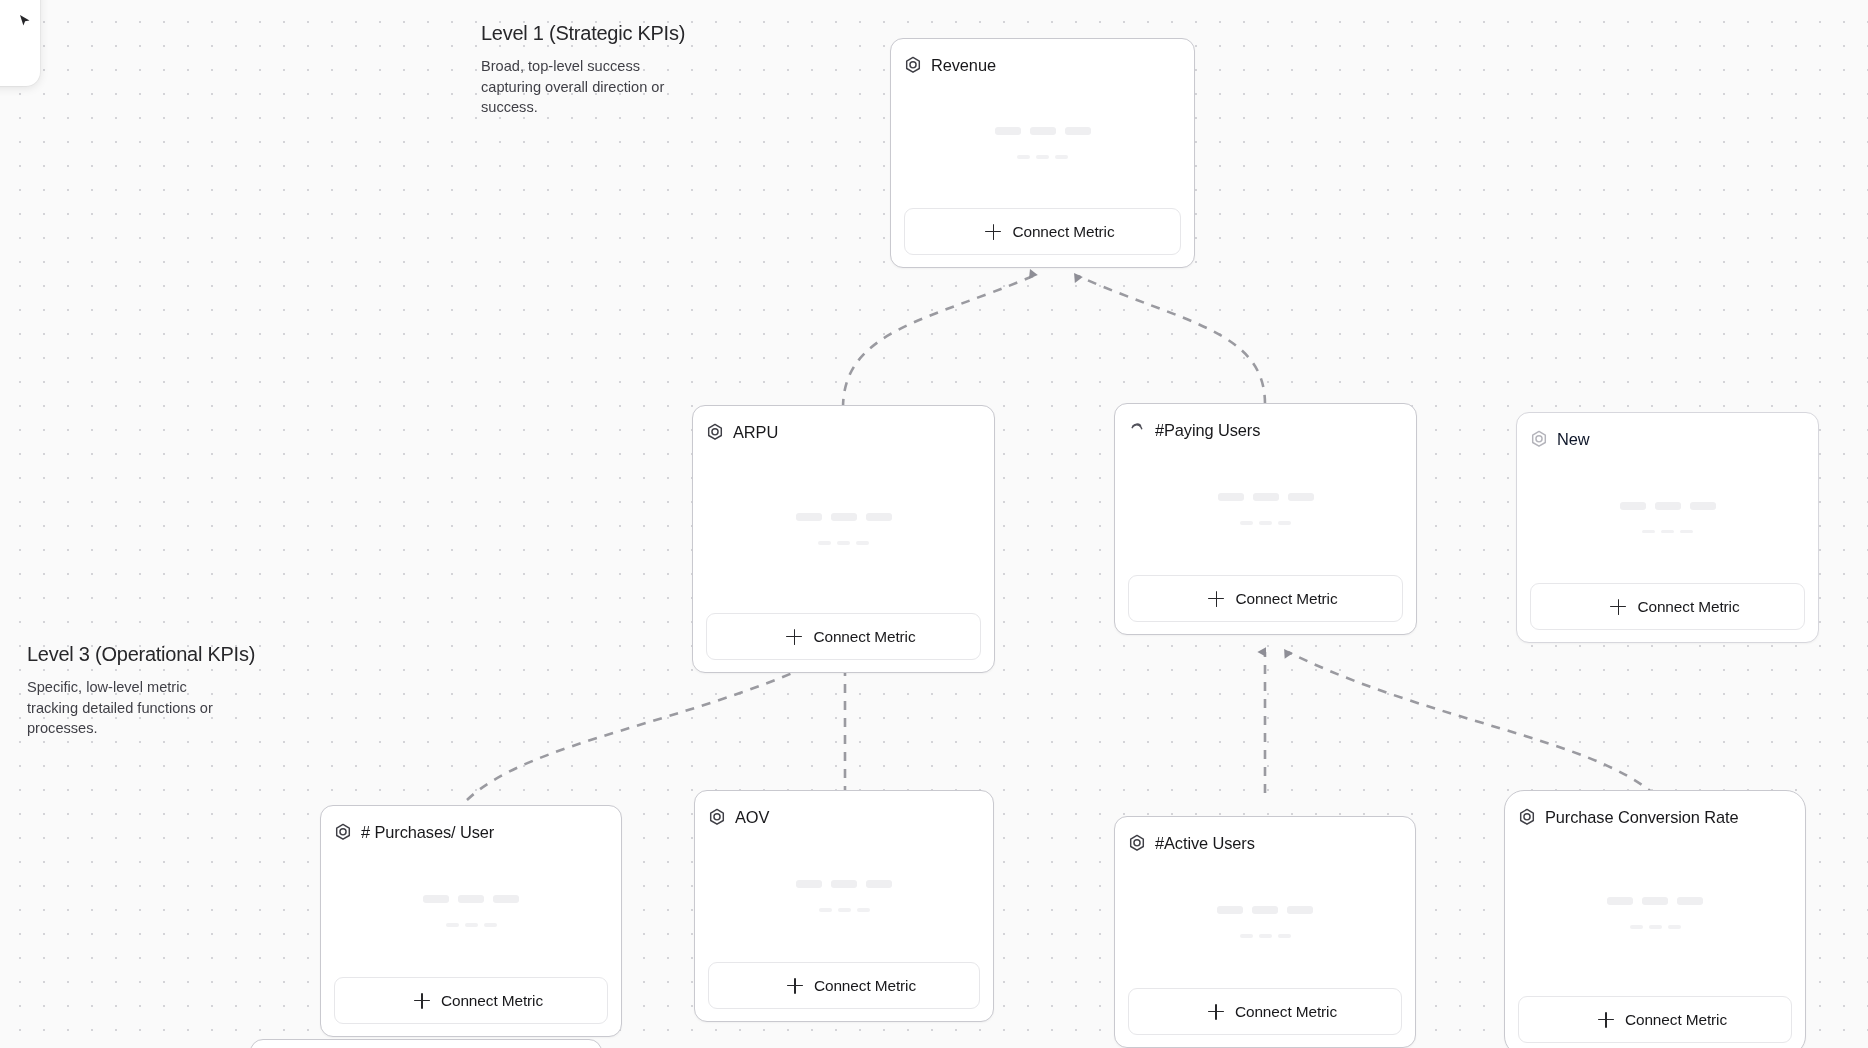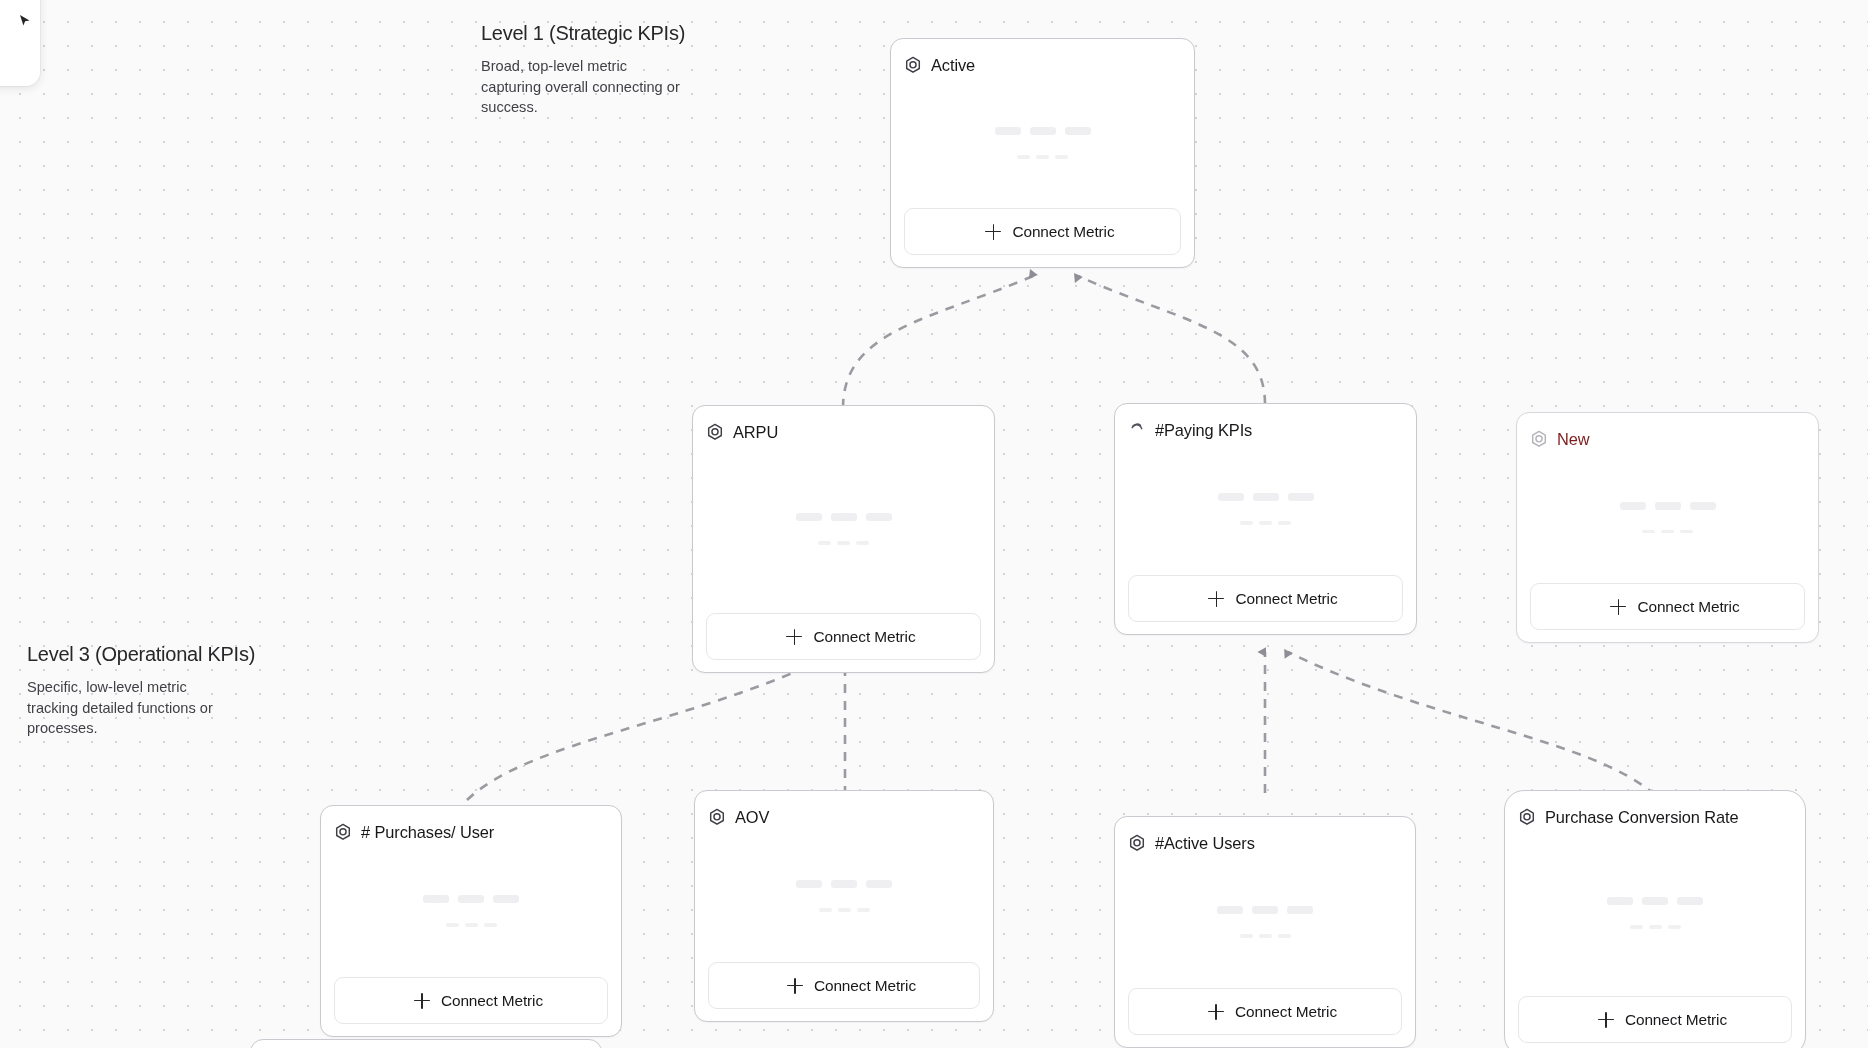--- a/index.html
+++ b/index.html
@@ -99,21 +99,21 @@
     color: #3f3f46;
   }
   .card-icon svg { display: block; }
   .card-title {
     font-size: 16.4px;
     font-weight: 500;
     color: #18181b;
     white-space: nowrap;
     letter-spacing: -0.1px;
   }
-  .muted .card-title { color: #7f1d1d; font-weight: 400; }
+  .muted .card-title { color: #0f172a; font-weight: 400; }
   .muted .card-icon { color: #b4b4bb; }
 
   .card-body {
     flex: 1 1 auto;
     display: flex;
     flex-direction: column;
     align-items: center;
     justify-content: center;
     gap: 20px;
     min-height: 0;
@@ -214,38 +214,38 @@
   <div class="corner-panel">
     <span class="glyph">
       <svg width="14" height="14" viewBox="0 0 14 14" xmlns="http://www.w3.org/2000/svg">
         <path d="M2 1 L11.5 6.4 L7.1 7.3 L5.4 11.6 Z" fill="#27272a"></path>
       </svg>
     </span>
   </div>
 
   <div class="level-label" id="lvl1">
     <div class="level-title">Level 1 (Strategic KPIs)</div>
-    <div class="level-desc">Broad, top-level metric capturing overall connecting or success.</div>
+    <div class="level-desc">Broad, top-level success capturing overall direction or success.</div>
   </div>
 
 
   <div class="level-label" id="lvl3">
     <div class="level-title">Level 3 (Operational KPIs)</div>
     <div class="level-desc">Specific, low-level metric tracking detailed functions or processes.</div>
   </div>
 
   <div class="card" style="left:890px; top:38px; width:305px; height:230px;">
     <div class="card-head">
       <span class="card-icon">
         <svg width="18" height="18" viewBox="0 0 18 18" xmlns="http://www.w3.org/2000/svg">
           <path d="M9 1.4 L15.3 5.1 L15.3 12.5 L9 16.2 L2.7 12.5 L2.7 5.1 Z" fill="none" stroke="currentColor" stroke-width="1.45" stroke-linejoin="round"></path>
           <circle cx="9" cy="8.8" r="3.05" fill="none" stroke="currentColor" stroke-width="1.45"></circle>
         </svg>
       </span>
-      <span class="card-title">Active</span>
+      <span class="card-title">Revenue</span>
     </div>
     <div class="card-body">
       <div class="skel-row">
         <span class="skel w1"></span>
         <span class="skel w2"></span>
         <span class="skel w3"></span>
       </div>
       <div class="skel-row small">
         <span class="skel"></span>
         <span class="skel"></span>
@@ -287,21 +287,21 @@
   </div>
 
   <div class="card" style="left:1114px; top:403px; width:303px; height:232px;">
     <div class="card-head">
       <span class="card-icon">
         <svg width="18" height="18" viewBox="0 0 18 18" xmlns="http://www.w3.org/2000/svg">
           <path d="M13.6 10.6 A 5.1 5.1 0 1 0 9.1 13.9" fill="none" stroke="#52525b" stroke-width="1.5" stroke-linecap="round" transform="rotate(-35 9 9)" stroke-dasharray="12 40"></path>
           <path d="M4.9 5.2 A 5.2 5.2 0 0 1 12.4 4.4" fill="none" stroke="#52525b" stroke-width="1.6" stroke-linecap="round"></path>
         </svg>
       </span>
-      <span class="card-title">#Paying KPIs</span>
+      <span class="card-title">#Paying Users</span>
     </div>
     <div class="card-body">
       <div class="skel-row">
         <span class="skel w1"></span>
         <span class="skel w2"></span>
         <span class="skel w3"></span>
       </div>
       <div class="skel-row small">
         <span class="skel"></span>
         <span class="skel"></span>

